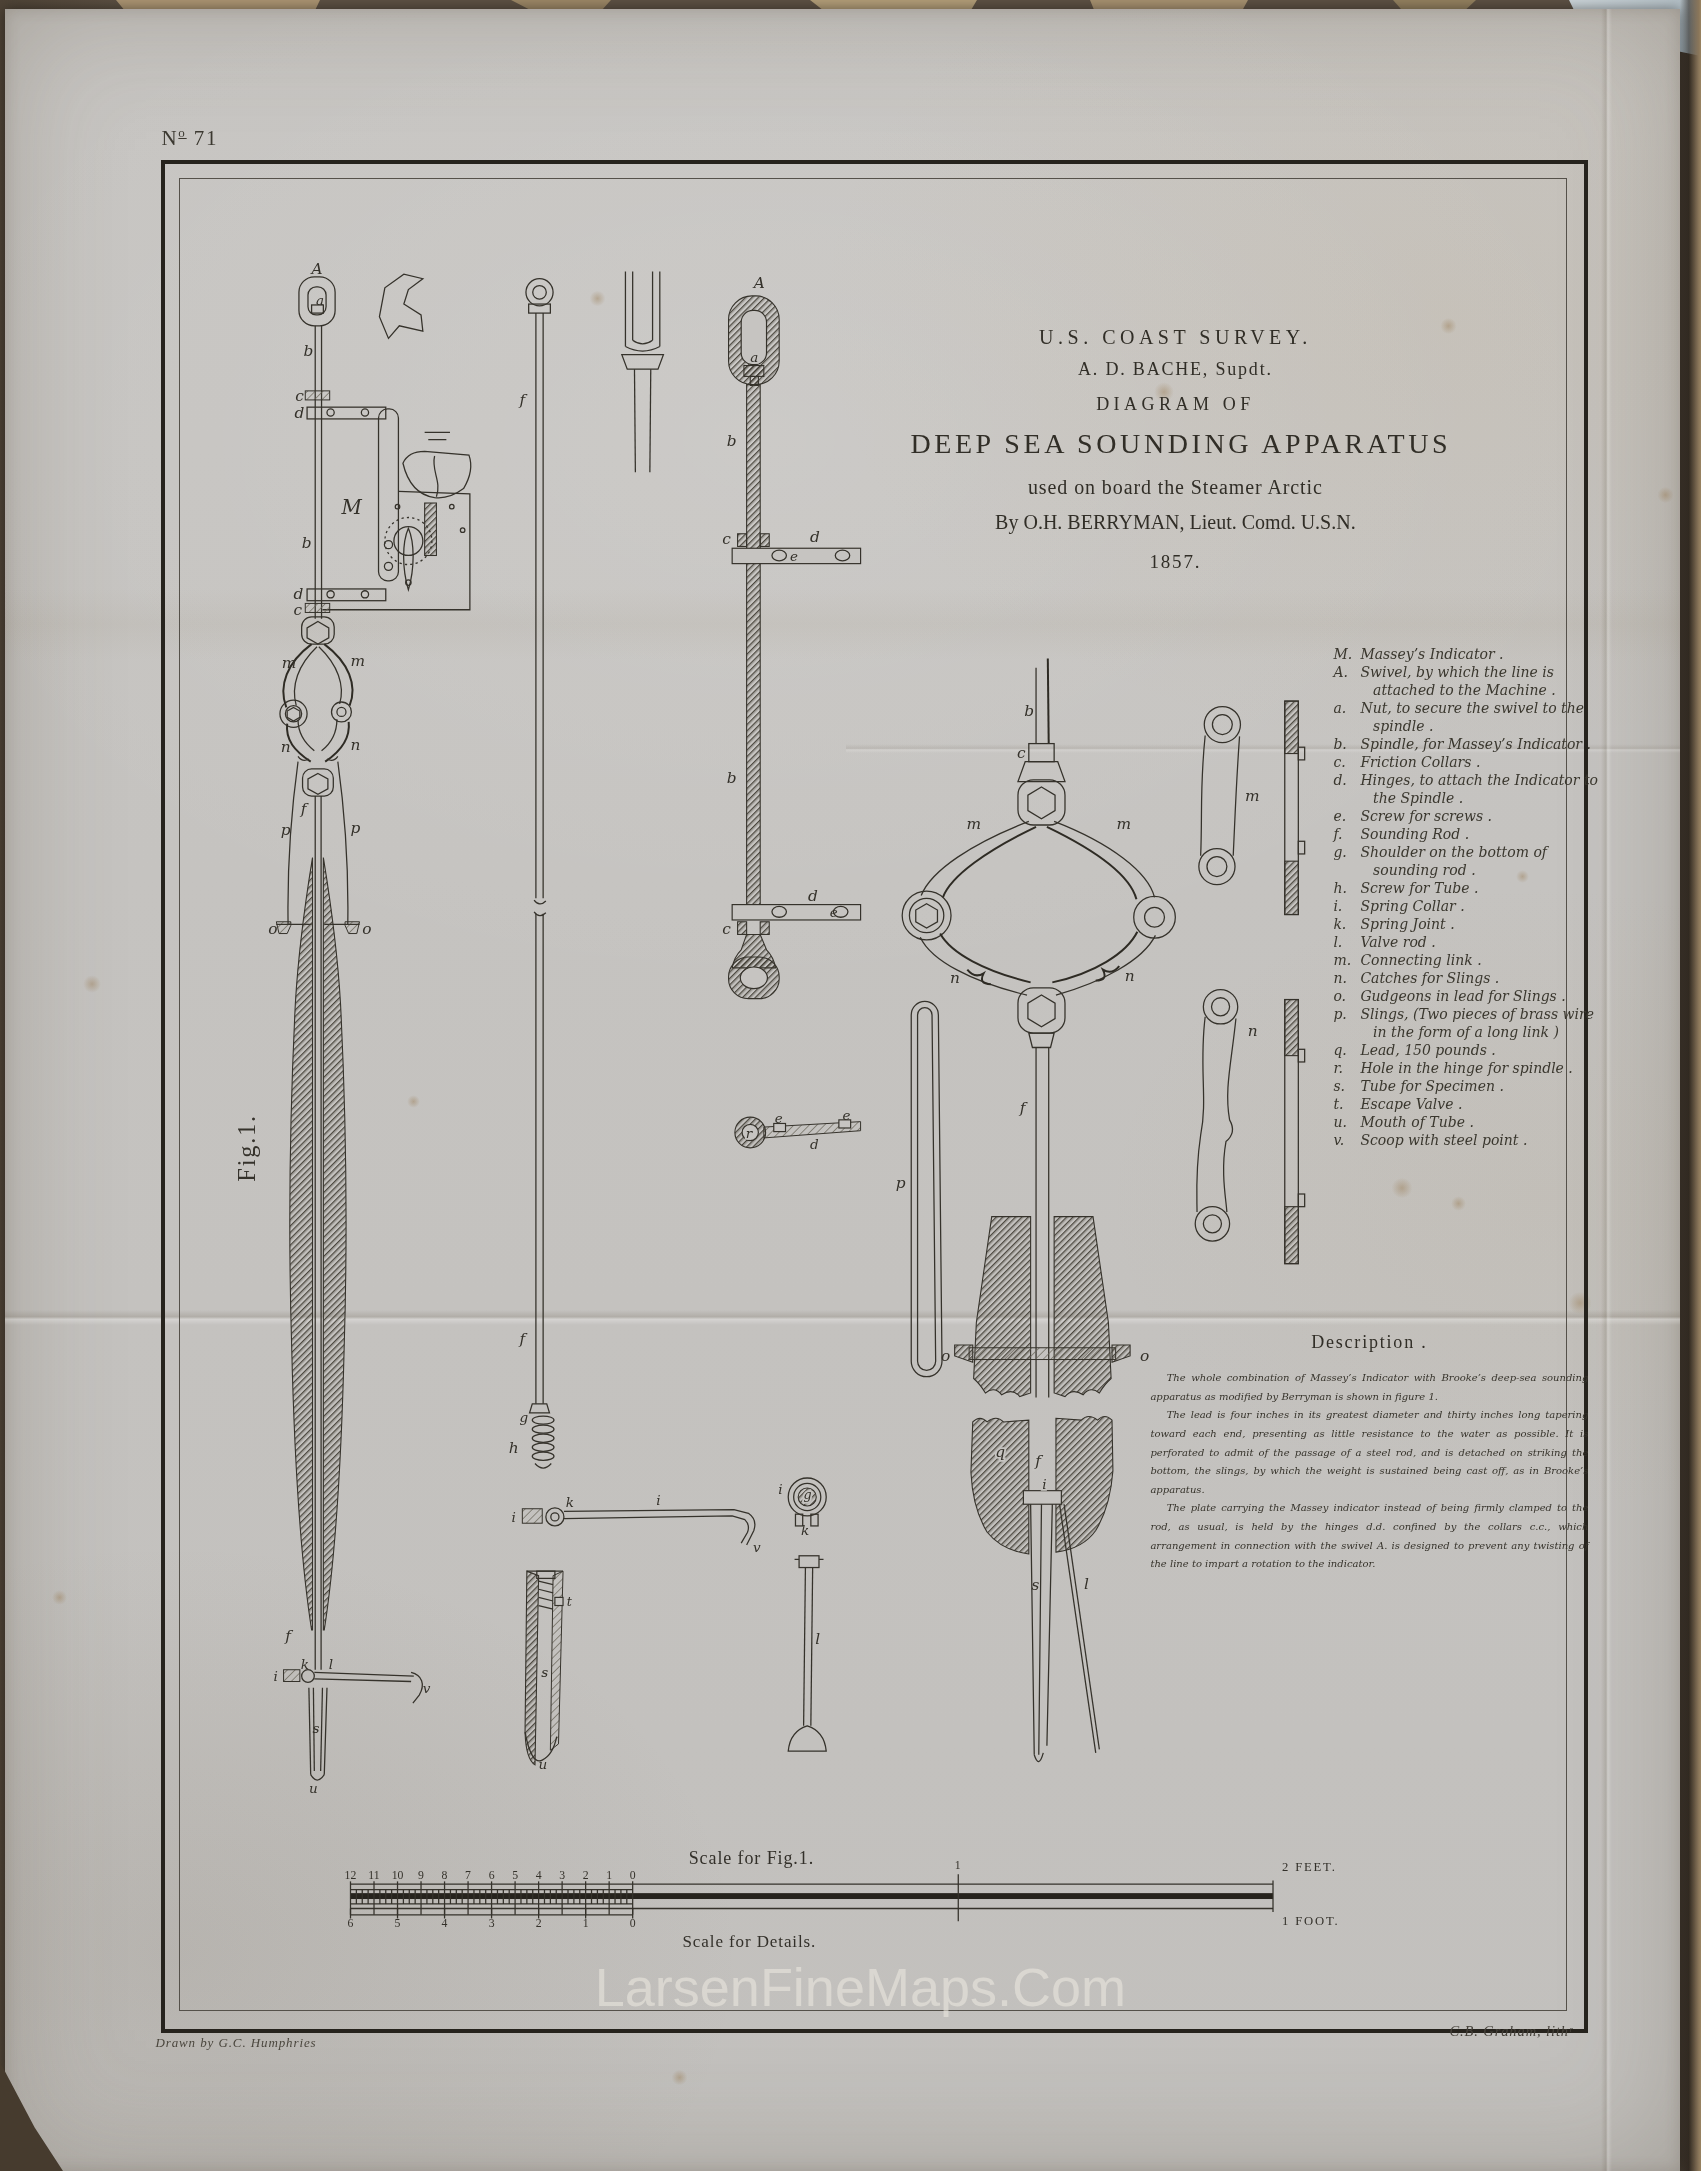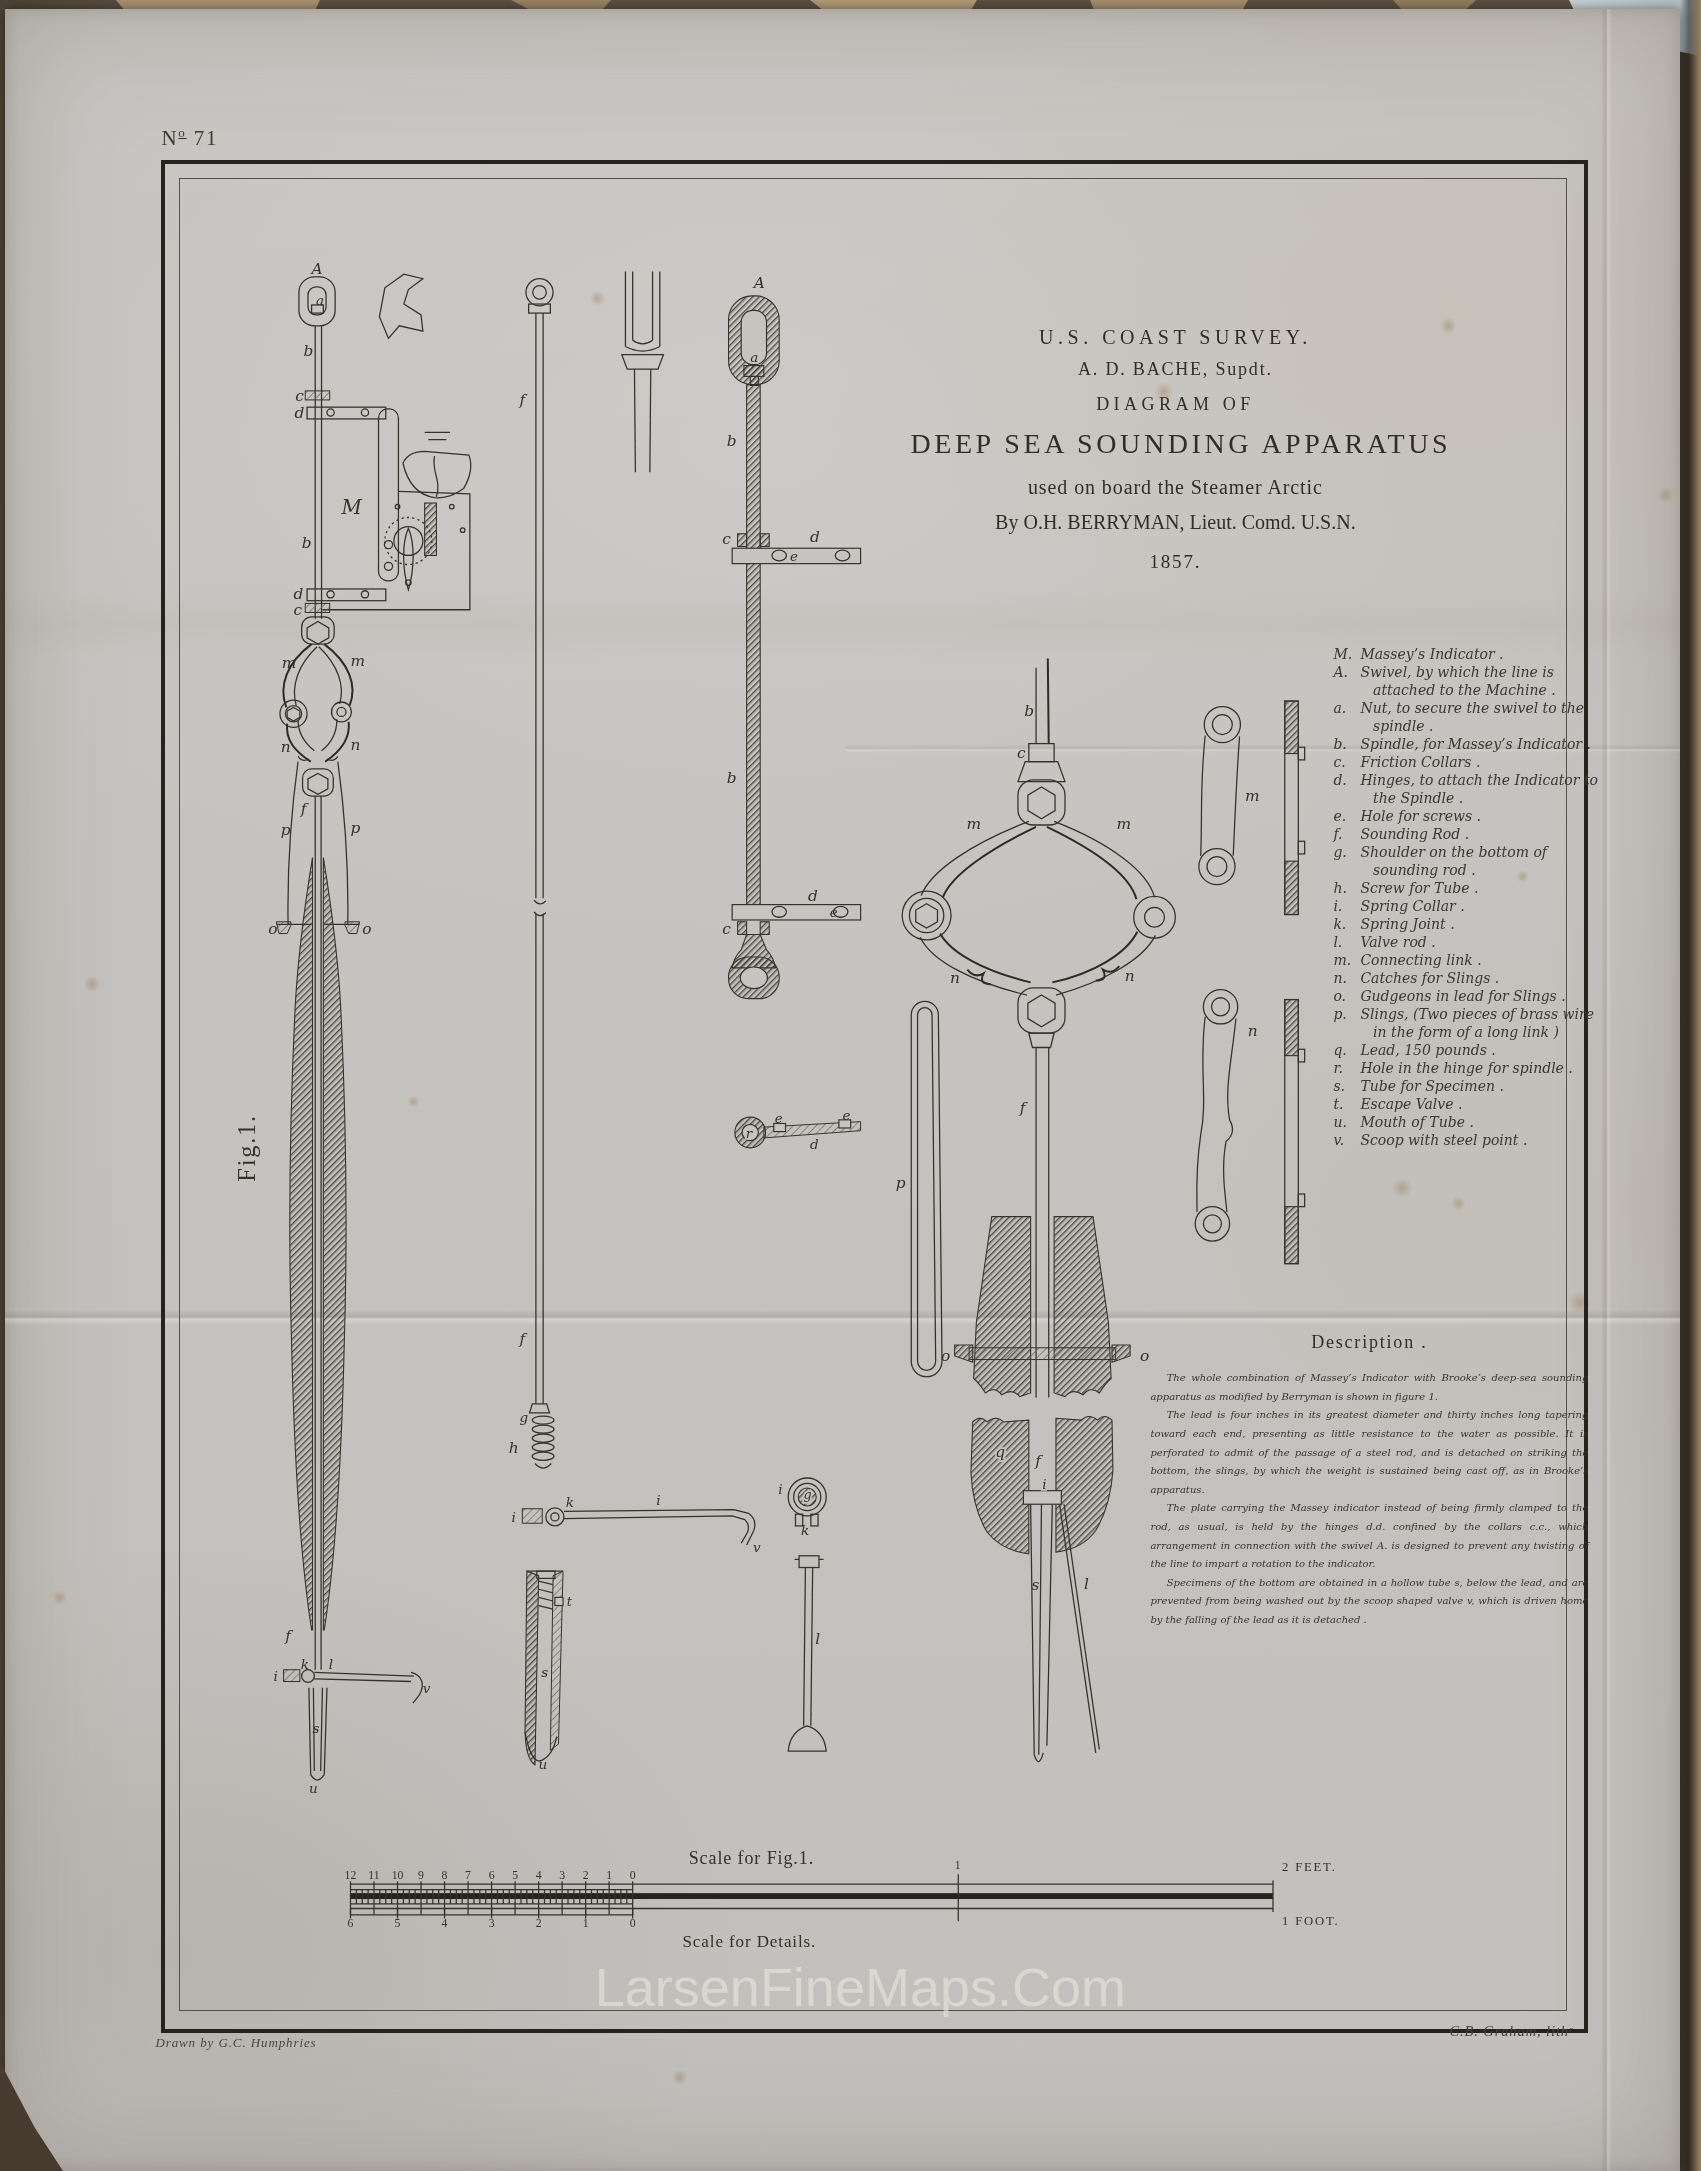--- a/index.html
+++ b/index.html
@@ -570,21 +570,21 @@
         <div class="leg-row">
           <span class="leg-key">c.</span>
           <span class="leg-text">Friction Collars .</span>
         </div>
         <div class="leg-row">
           <span class="leg-key">d.</span>
           <span class="leg-text">Hinges, to attach the Indicator to the Spindle .</span>
         </div>
         <div class="leg-row">
           <span class="leg-key">e.</span>
-          <span class="leg-text">Hole for screws .</span>
+          <span class="leg-text">Screw for screws .</span>
         </div>
         <div class="leg-row">
           <span class="leg-key">f.</span>
           <span class="leg-text">Sounding Rod .</span>
         </div>
         <div class="leg-row">
           <span class="leg-key">g.</span>
           <span class="leg-text">Shoulder on the bottom of sounding rod .</span>
         </div>
         <div class="leg-row">
@@ -644,21 +644,20 @@
           <span class="leg-text">Scoop with steel point .</span>
         </div>
       </div>
 
     <div class="descr">
       <div class="descr-h">Description .</div>
       <div>
           <p>The whole combination of Massey’s Indicator with Brooke’s deep-sea sounding apparatus as modified by Berryman is shown in figure 1.</p>
           <p>The lead is four inches in its greatest diameter and thirty inches long tapering toward each end, presenting as little resistance to the water as possible. It is perforated to admit of the passage of a steel rod, and is detached on striking the bottom, the slings, by which the weight is sustained being cast off, as in Brooke’s apparatus.</p>
           <p>The plate carrying the Massey indicator instead of being firmly clamped to the rod, as usual, is held by the hinges d.d. confined by the collars c.c., which arrangement in connection with the swivel A. is designed to prevent any twisting of the line to impart a rotation to the indicator.</p>
-          <p>Specimens of the bottom are obtained in a hollow tube s, below the lead, and are prevented from being washed out by the scoop shaped valve v, which is driven home by the falling of the lead as it is detached .</p>
         </div>
     </div>
 
     <div class="fig-label">Fig.1.</div>
 
     <div class="scale-cap1">Scale for Fig.1.</div>
     <div class="scale-cap2">Scale for Details.</div>
 
     <div class="credit-l">Drawn by G.C. Humphries</div>
     <div class="credit-r">C.B. Graham, lithʳ</div>

